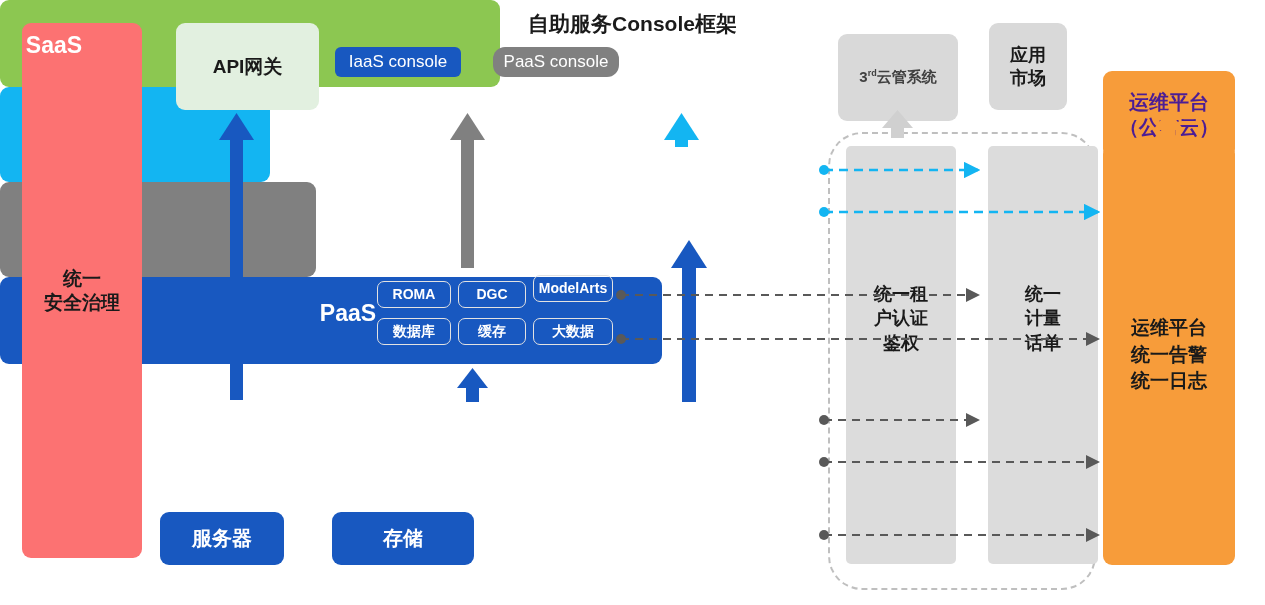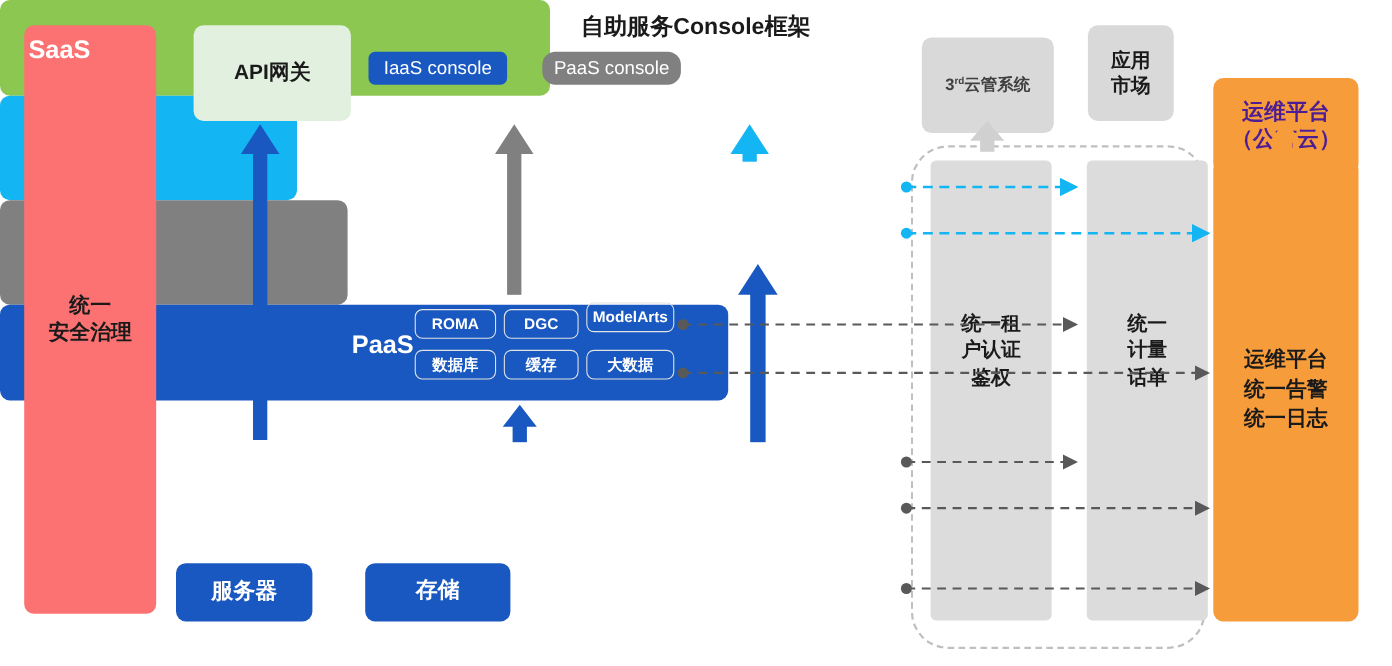--- a/index.html
+++ b/index.html
@@ -133,21 +133,21 @@
   #i-storage{ left:465px; width:108px;}
   #i-network{ left:585px; width:112px;}
   #i-cce{     left:708px; width:104px;}
 
   
   .hw{
     top:512px; height:53px; background:#1858C0; color:#ffffff;
     font-size:20px; font-weight:600; border-radius:9px;
   }
   #hw-server{  left:160px; width:124px;}
-  #hw-storage{ left:332px; width:132px;font-family:Liberation Mono, monospace;}
+  #hw-storage{ left:332px; width:142px;}
   #hw-network{ left:504px; width:142px;}
   #hw-security{left:676px; width:142px;}
 
   
   #dashed-region{
     position:absolute; left:828px; top:132px; width:268px; height:458px;
     border:2.5px dashed #BFBFBF; border-radius:34px; box-sizing:border-box;
   }
   
   .gcol{

